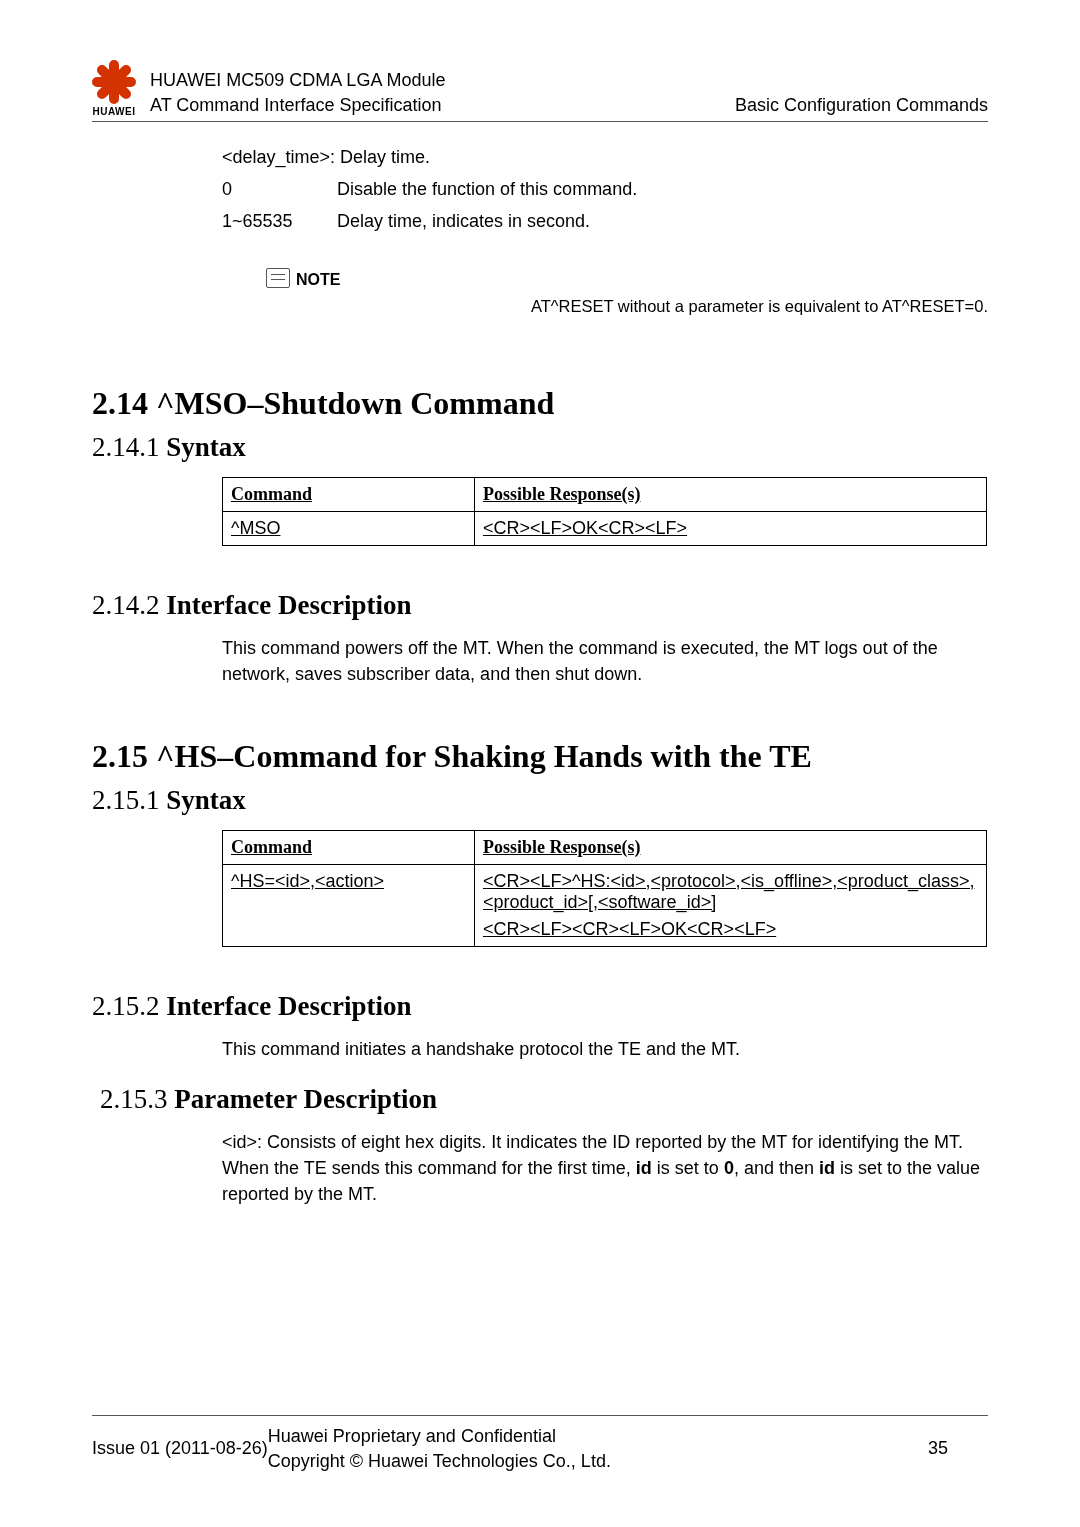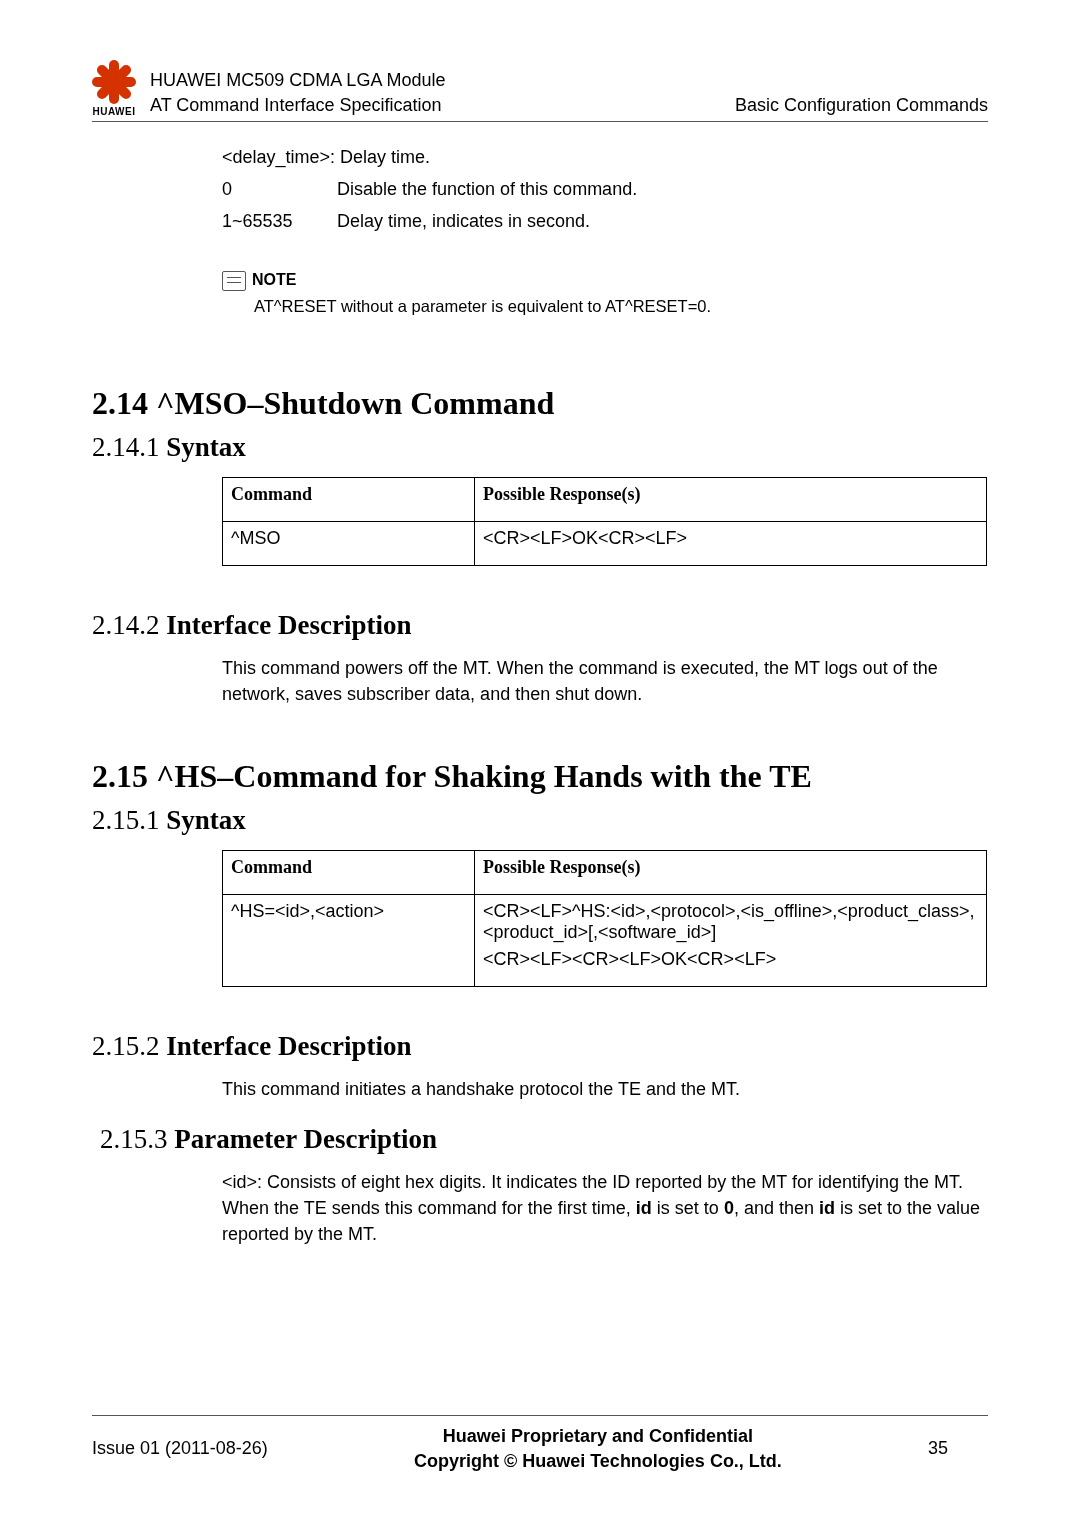--- a/index.html
+++ b/index.html
@@ -84,22 +84,23 @@
     font-size: 18px;
     line-height: 1.45;
   }
   .param-row {
     display: flex;
     margin-top: 6px;
   }
   .param-key { width: 115px; }
   .note-row {
     display: flex;
-    align-items: flex-end;
+    align-items: flex-start;
     margin-top: 34px;
+    margin-left: 44px;
   }
   .note-icon {
     width: 22px; height: 18px;
     border: 1.5px solid #555;
     border-radius: 2px;
     position: relative;
     margin-right: 6px;
   }
   .note-icon::before, .note-icon::after {
     content: "";
@@ -111,57 +112,57 @@
   .note-icon::before { top: 5px; }
   .note-icon::after { top: 10px; }
   .note-label {
     font-size: 16px;
     font-weight: bold;
   }
   .note-text {
     margin-left: 32px;
     font-size: 16.5px;
     margin-top: 4px;
+    text-align: right;
   }
   table.cmd {
     border-collapse: collapse;
     width: 765px;
     margin-left: 130px;
     margin-top: 12px;
     margin-bottom: 8px;
     font-size: 18px;
   }
   table.cmd th, table.cmd td {
     border: 1px solid #000;
     text-align: left;
     vertical-align: top;
-    padding: 6px 8px 16px 8px;
+    padding: 6px 8px 6px 8px;
+    text-decoration: underline;
   }
   table.cmd th {
     font-family: "Book Antiqua","Palatino Linotype",Palatino,serif;
     font-weight: bold;
     background: #fff;
   }
   table.cmd .col1 { width: 235px; }
   .mt-big { margin-top: 44px; }
   .footer {
     position: absolute;
     left: 92px; right: 92px;
     bottom: 54px;
     border-top: 1px solid #555;
     padding-top: 8px;
     display: flex;
     align-items: center;
     font-size: 18px;
   }
   .footer-center {
     flex: 1;
-    text-align: center;
     line-height: 1.35;
-    font-weight: bold;
   }
   .footer-right {
     width: 60px;
   }
   .inline-bold { font-weight: bold; }
 </style>
 </head>
 <body>
 
 <div class="page">

